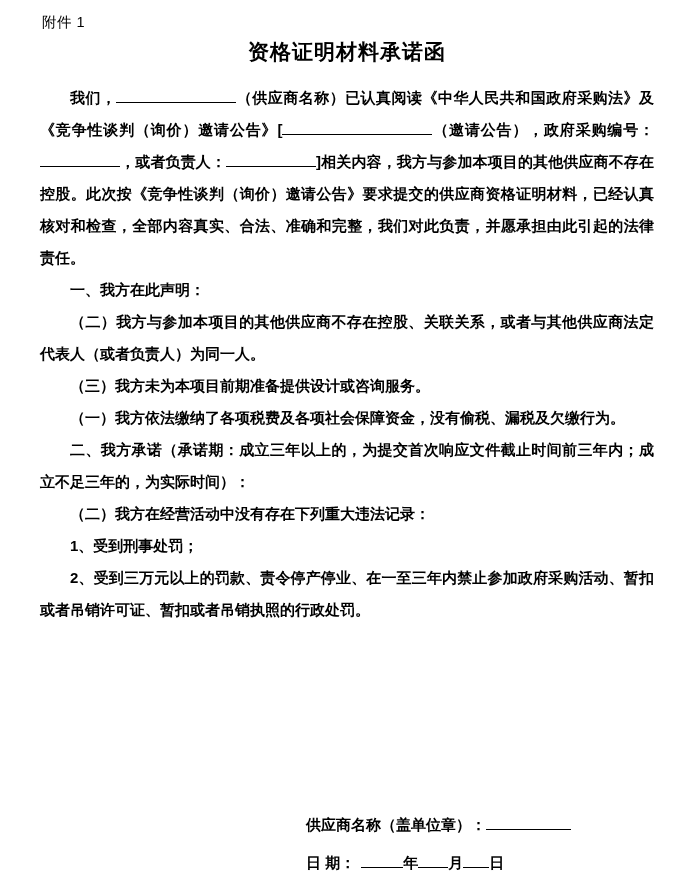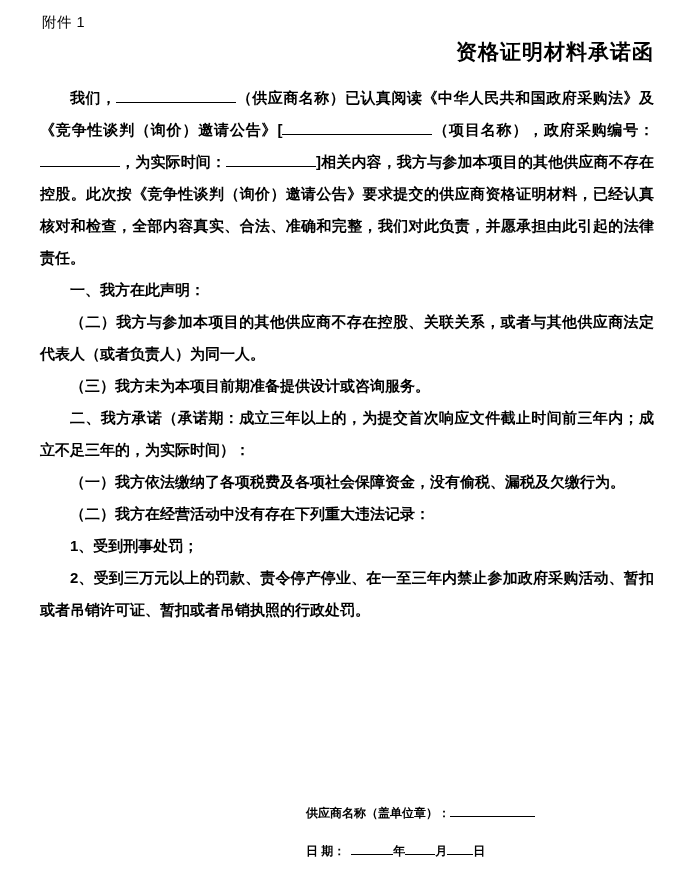--- a/index.html
+++ b/index.html
@@ -22,21 +22,21 @@
     padding: 12px 40px 0 40px;
   }
   .attach-label {
     font-size: 14.5px;
     line-height: 20px;
     font-family: "Liberation Sans", "DejaVu Sans", sans-serif;
     margin: 0 0 6px 2px;
     letter-spacing: 0.5px;
   }
   .doc-title {
-    text-align: right;
+    text-align: center;
     font-size: 21px;
     font-weight: bold;
     letter-spacing: 1px;
     font-family: "Liberation Sans", "DejaVu Sans", sans-serif;
     margin: 2px 0 16px 0;
   }
   .para {
     font-size: 15px;
     line-height: 32px;
     text-align: justify;
@@ -52,23 +52,23 @@
     vertical-align: baseline;
   }
   .b-name   { width: 120px; }
   .b-proj   { width: 150px; }
   .b-num    { width: 80px; }
   .b-agent  { width: 90px; }
 
   .sign-block {
     position: absolute;
     right: 58px;
-    bottom: 22px;
+    bottom: 10px;
     width: 330px;
-    font-size: 12px;
+    font-size: 15px;
     font-weight: bold;
     font-family: "Liberation Sans", "DejaVu Sans", sans-serif;
     line-height: 38px;
   }
   .sign-row {
     text-align: left;
     white-space: nowrap;
   }
   .b-sign1 { width: 85px; }
   .b-sign2 { width: 85px; }
@@ -79,27 +79,27 @@
 </style>
 </head>
 <body>
 
 <div class="page">
 
   <div class="attach-label">附件 1</div>
 
   <div class="doc-title">资格证明材料承诺函</div>
 
-  <p class="para"><span>我们，</span><span class="blank b-name"></span><span>（供应商名称）已认真阅读《中华人民共和国政府采购法》及《竞争性谈判（询价）邀请公告》[</span><span class="blank b-proj"></span><span>（项目名称），政府采购编号：</span><span class="blank b-num"></span><span>，为实际时间：</span><span class="blank b-agent"></span><span>]相关内容，我方与参加本项目的其他供应商不存在控股。此次按《竞争性谈判（询价）邀请公告》要求提交的供应商资格证明材料，已经认真核对和检查，全部内容真实、合法、准确和完整，我们对此负责，并愿承担由此引起的法律责任。</span></p>
+  <p class="para"><span>我们，</span><span class="blank b-name"></span><span>（供应商名称）已认真阅读《中华人民共和国政府采购法》及《竞争性谈判（询价）邀请公告》[</span><span class="blank b-proj"></span><span>（邀请公告），政府采购编号：</span><span class="blank b-num"></span><span>，或者负责人：</span><span class="blank b-agent"></span><span>]相关内容，我方与参加本项目的其他供应商不存在控股。此次按《竞争性谈判（询价）邀请公告》要求提交的供应商资格证明材料，已经认真核对和检查，全部内容真实、合法、准确和完整，我们对此负责，并愿承担由此引起的法律责任。</span></p>
 
   <p class="para">一、我方在此声明：</p>
   <p class="para">（二）我方与参加本项目的其他供应商不存在控股、关联关系，或者与其他供应商法定代表人（或者负责人）为同一人。</p>
   <p class="para">（三）我方未为本项目前期准备提供设计或咨询服务。</p>
+  <p class="para">（一）我方依法缴纳了各项税费及各项社会保障资金，没有偷税、漏税及欠缴行为。</p>
   <p class="para">二、我方承诺（承诺期：成立三年以上的，为提交首次响应文件截止时间前三年内；成立不足三年的，为实际时间）：</p>
-  <p class="para">（一）我方依法缴纳了各项税费及各项社会保障资金，没有偷税、漏税及欠缴行为。</p>
   <p class="para">（二）我方在经营活动中没有存在下列重大违法记录：</p>
   <p class="para">1、受到刑事处罚；</p>
   <p class="para">2、受到三万元以上的罚款、责令停产停业、在一至三年内禁止参加政府采购活动、暂扣或者吊销许可证、暂扣或者吊销执照的行政处罚。</p>
 
   <div class="sign-block">
     <div class="sign-row"><span>供应商名称（盖单位章）：</span><span class="blank b-sign1"></span></div>
     <div class="sign-row date-row"><span>日    期：</span><span class="sp"></span><span class="blank b-date-y"></span><span>年</span><span class="blank b-date-m"></span><span>月</span><span class="blank b-date-d"></span><span>日</span></div>
   </div>
 
 </div>

